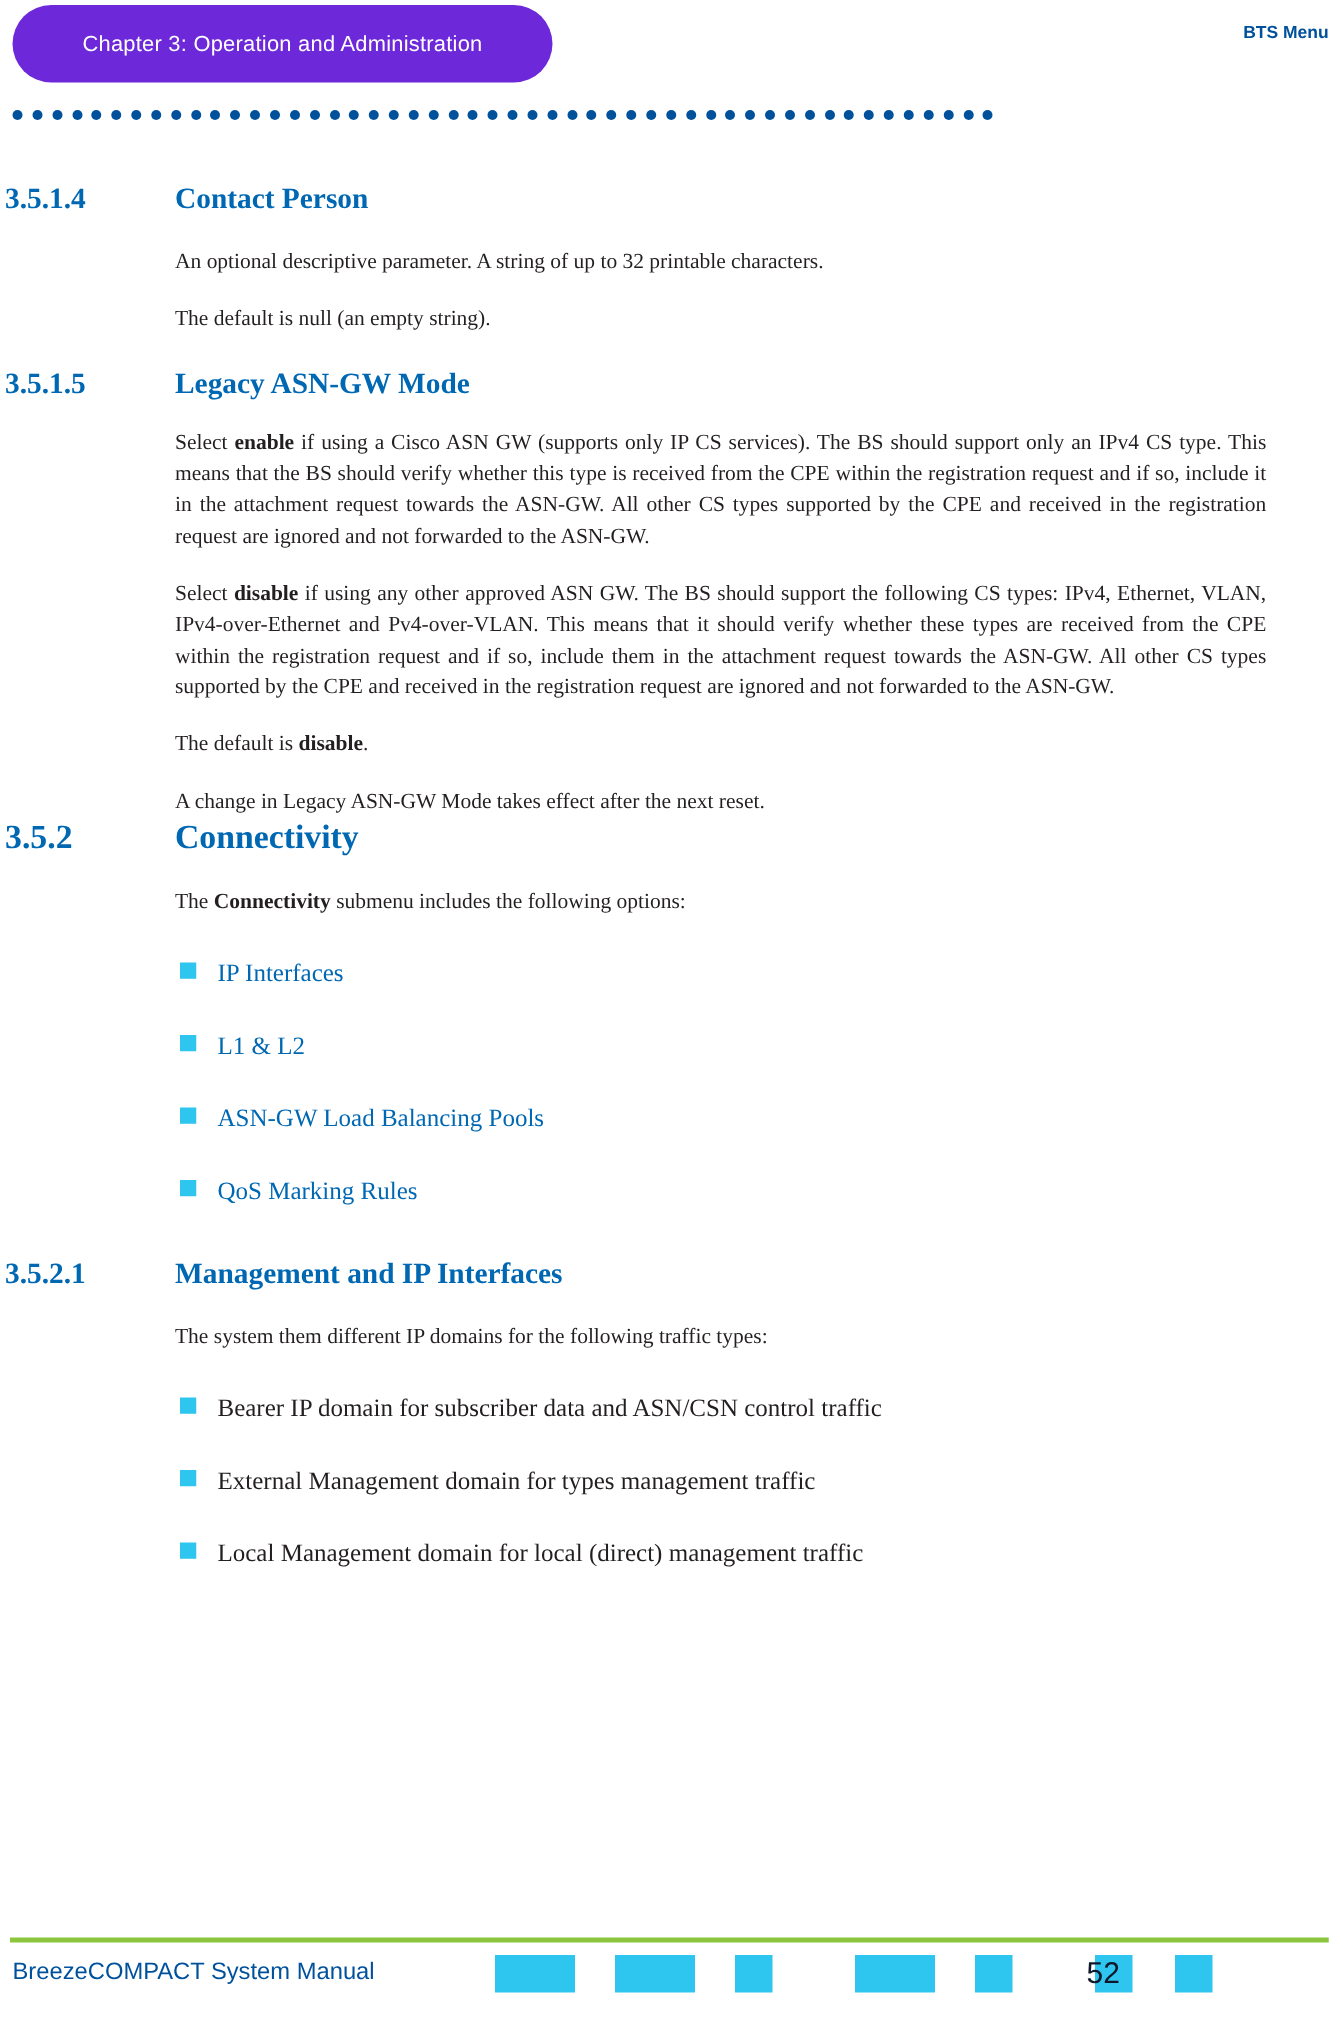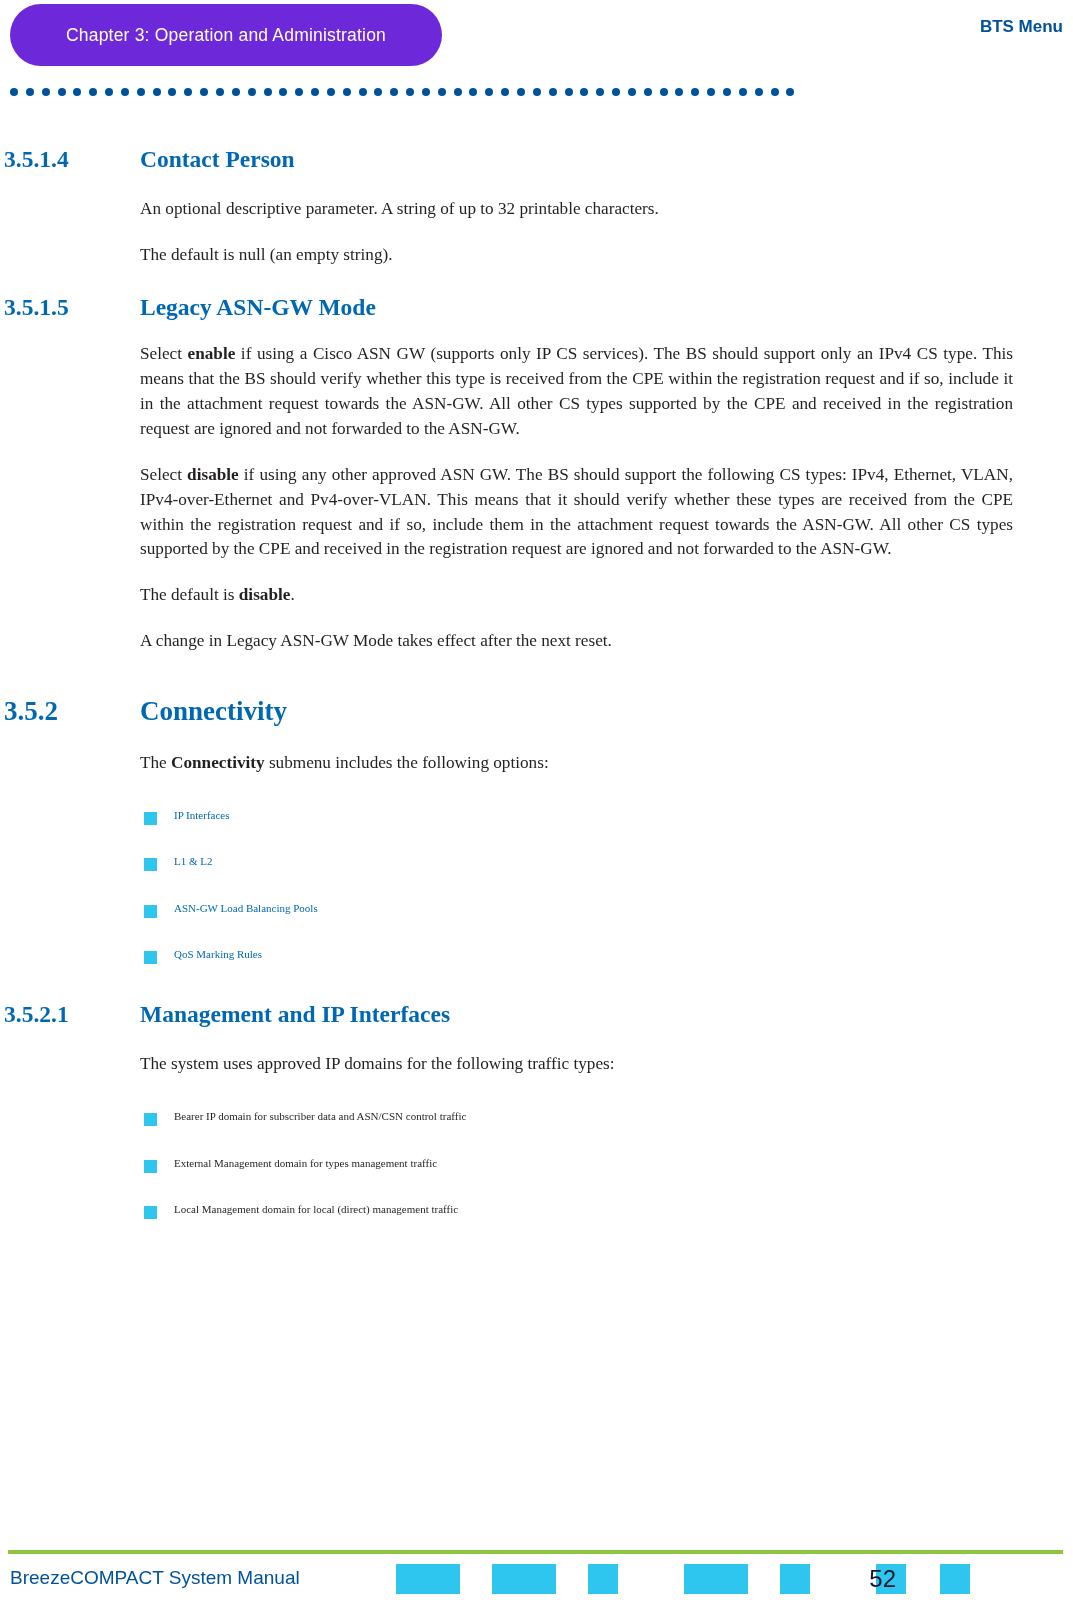--- a/index.html
+++ b/index.html
@@ -36,21 +36,21 @@
     font-family: "Liberation Sans", sans-serif;
     font-size: 17.5px;
     color: #ffffff;
     letter-spacing: 0.2px;
   }
   .bts-menu {
     position: absolute;
     right: 10px;
     top: 17px;
     font-family: "Liberation Sans", sans-serif;
-    font-size: 17px;
+    font-size: 14px;
     color: #00519c;
     font-weight: bold;
     margin-left: 48px;
   }
 
   
   .dot-rule {
     position: absolute;
     left: 10px;
     top: 88px;
@@ -88,21 +88,21 @@
     font-weight: bold;
   }
   .h-text {
     color: #0068b3;
     font-weight: bold;
   }
 
   .h3 { margin-top: 26px; margin-bottom: 6px; }
   .h3 .h-num, .h3 .h-text { font-size: 23.5px; }
 
-  .h2 { margin-top: 42px; margin-bottom: 6px; align-items: flex-end; }
+  .h2 { margin-bottom: 6px; align-items: flex-end; }
   .h2 .h-num, .h2 .h-text { font-size: 27px; }
 
   .h3b { margin-top: 40px; margin-bottom: 6px; }
   .h3b .h-num, .h3b .h-text { font-size: 23.5px; }
 
   p.body {
     margin: 0;
     padding: 0 60px 0 140px;
     font-size: 17.2px;
     line-height: 1.45;
@@ -117,21 +117,21 @@
   
   ul.bullets {
     list-style: none;
     margin: 10px 0 0 0;
     padding: 0 0 0 140px;
   }
   ul.bullets li {
     position: relative;
     padding-left: 34px;
     margin-bottom: 13px;
-    font-size: 11px;
+    font-size: 20px;
     line-height: 1.3;
     color: #231f20;
     margin-top: 32px;
   }
   ul.bullets li::before {
     content: "";
     position: absolute;
     left: 4px;
     top: 4px;
     width: 13px;
@@ -287,21 +287,21 @@
     <li>IP Interfaces</li>
     <li>L1 &amp; L2</li>
     <li>ASN-GW Load Balancing Pools</li>
     <li>QoS Marking Rules</li>
   </ul>
 
   <div class="heading-row h3b">
     <div class="h-num">3.5.2.1</div>
     <div class="h-text">Management and IP Interfaces</div>
   </div>
-  <p class="body mt-lg">The system uses approved IP domains for the following traffic types:</p>
+  <p class="body mt-lg">The system them different IP domains for the following traffic types:</p>
   <ul class="bullets">
     <li>Bearer IP domain for subscriber data and ASN/CSN control traffic</li>
     <li>External Management domain for types management traffic</li>
     <li>Local Management domain for local (direct) management traffic</li>
   </ul>
 
 </div>
 
 <div class="footer">
   <div class="footer-rule"></div>

